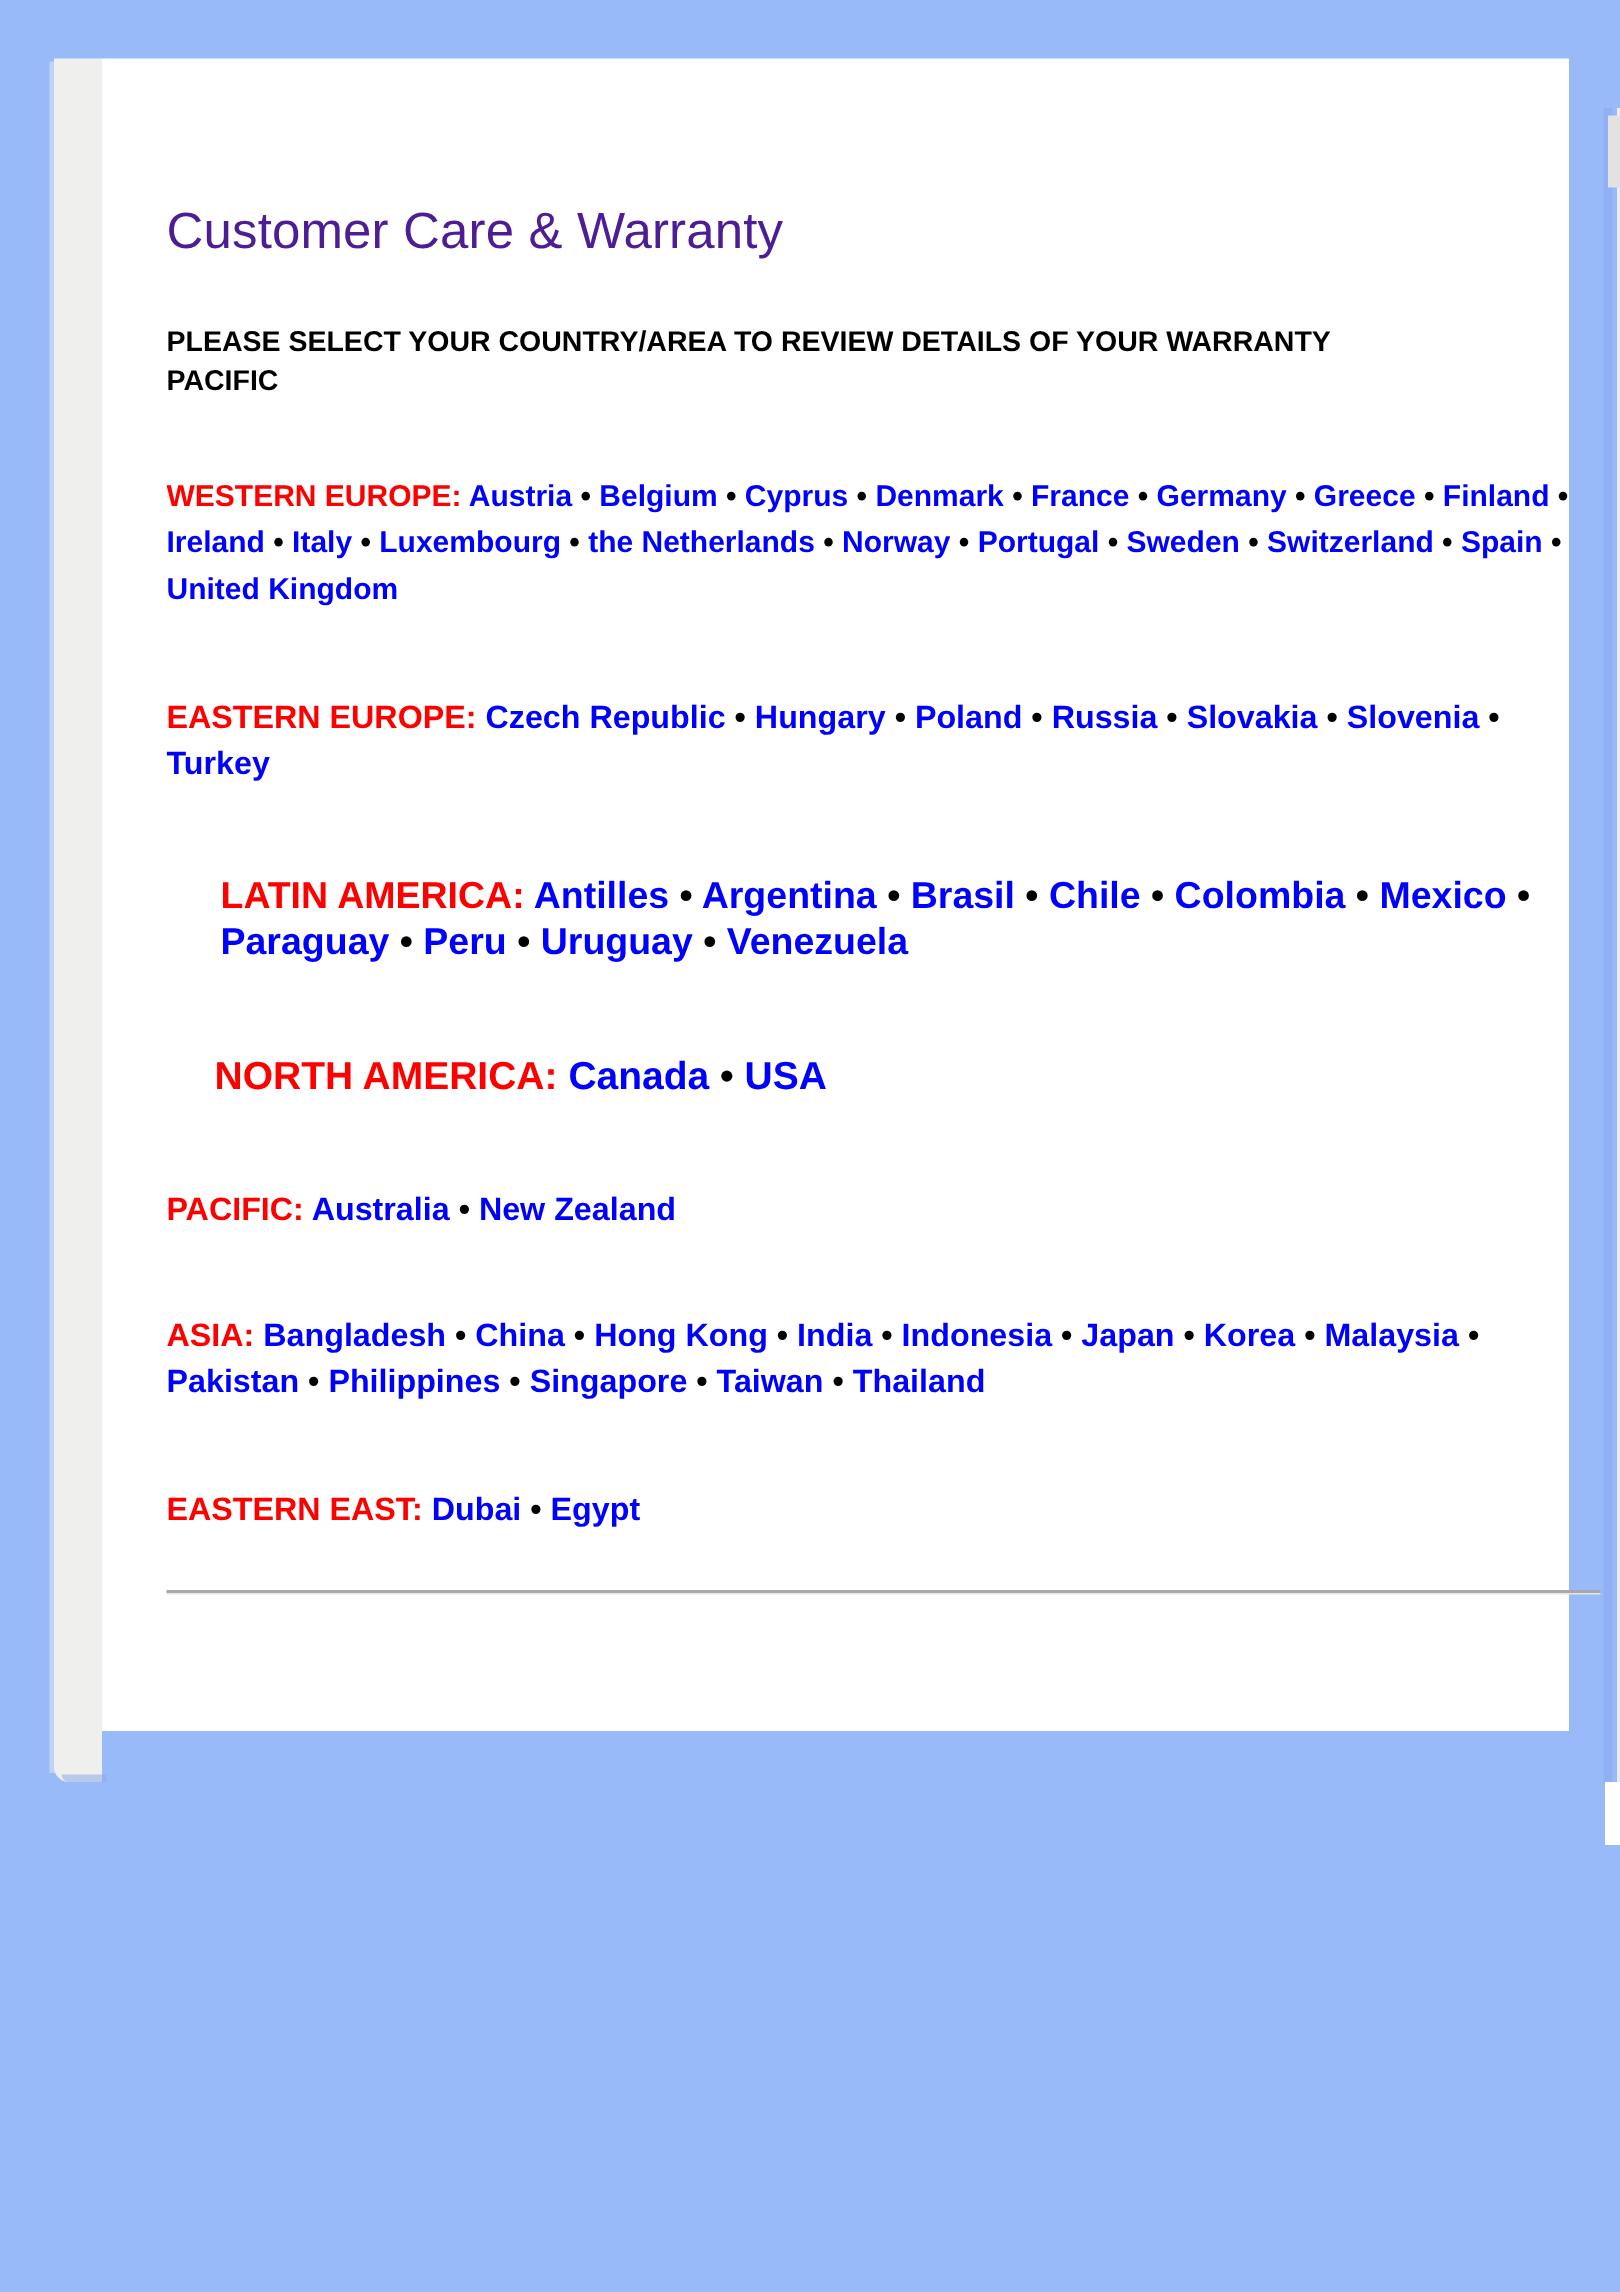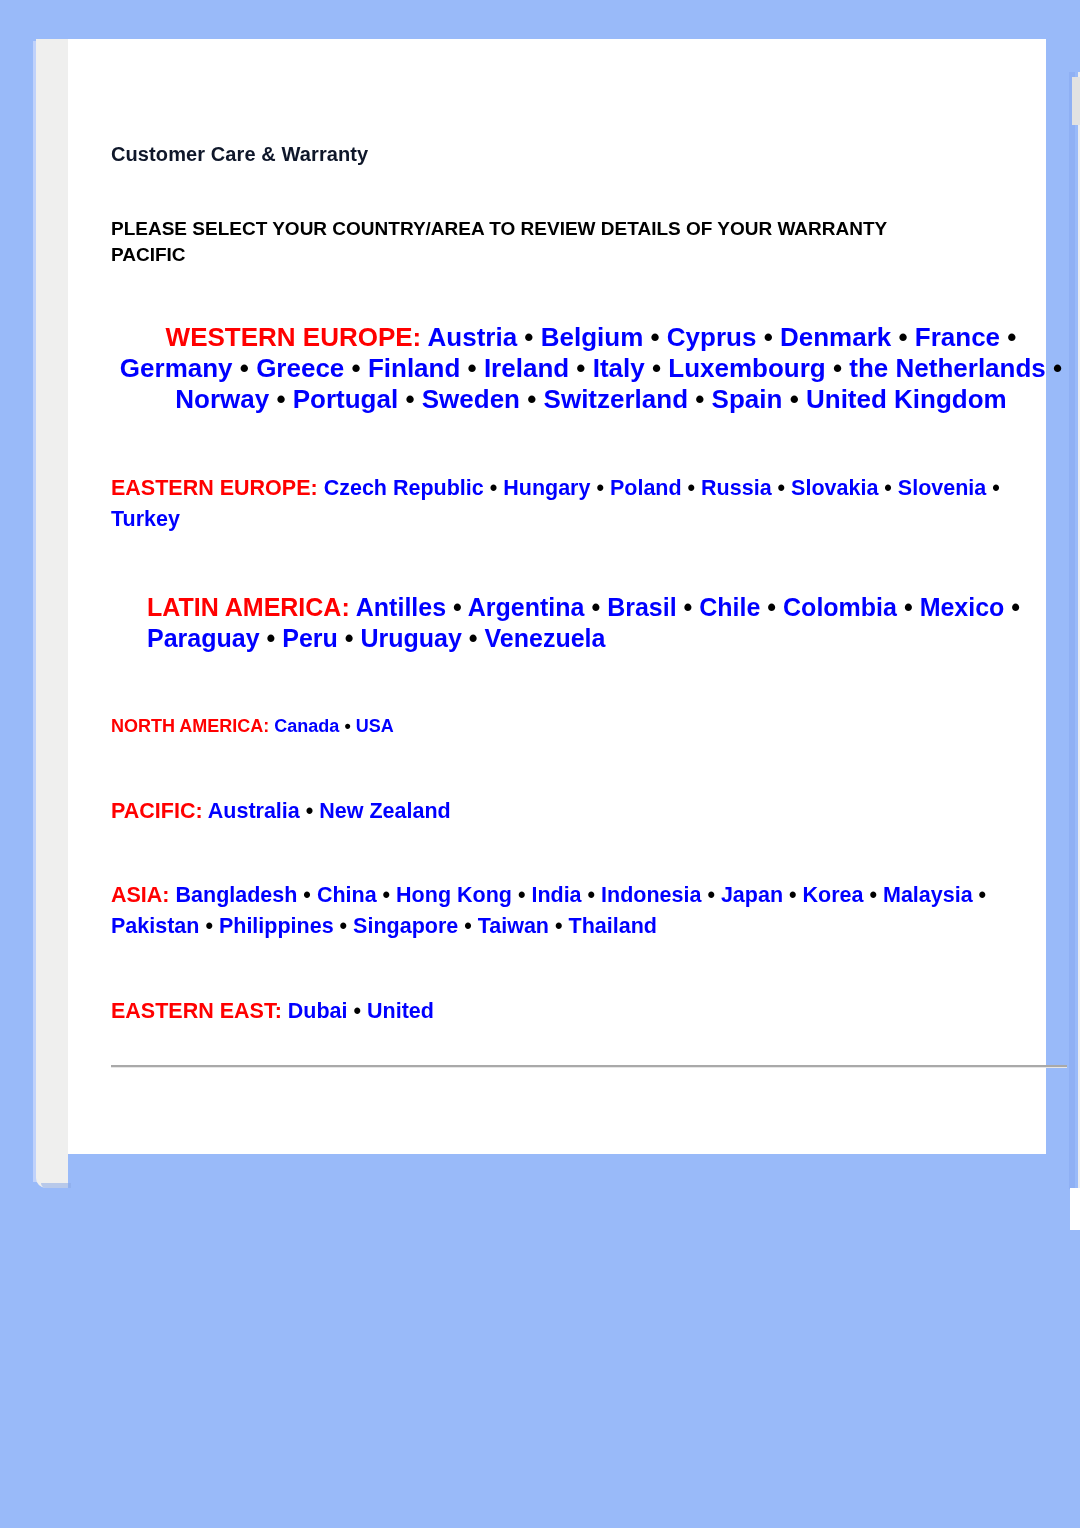--- a/index.html
+++ b/index.html
@@ -106,23 +106,23 @@
   
   .content {
     position: absolute;
     left: 78px;
     top: 103px;
     width: 960px;
   }
 
   h1.page-title {
     margin: 0;
-    font-size: 20px;
-    font-weight: bold;
-    color: #0f172a;
+    font-size: 34px;
+    font-weight: normal;
+    color: #4c1d95;
     letter-spacing: .1px;
     line-height: 36px;
   }
 
   .instruction {
     margin: 0;
     padding-top: 44px;
     font-size: 19px;
     font-weight: bold;
     color: #000000;
@@ -145,24 +145,24 @@
     color: #ff0000;
   }
   .region .sep {
     color: #000000;
   }
   .region .country {
     color: #0000ff;
   }
 
   
-  .region.r-western   { font-size: 26px; text-align: center; }
+  .region.r-western   { font-size: 20px; }
   .region.r-eastern   { font-size: 21.5px; }
   .region.r-latin     { font-size: 25px; margin-left: 36px; }
-  .region.r-north     { font-size: 18px; }
+  .region.r-north     { font-size: 26px; margin-left: 32px; }
   .region.r-pacific   { font-size: 21.5px; }
   .region.r-asia      { font-size: 21.5px; }
   .region.r-africa    { font-size: 21.5px; }
   .region.r-middle    { font-size: 21.5px; padding-bottom: 0; }
 
   hr.divider {
     border: 0;
     border-top: 2px solid #a9a9a9;
     border-bottom: 1px solid #e6e6e6;
     margin: 38px 0 0 0;
@@ -189,18 +189,18 @@
 
     <p class="instruction">PLEASE SELECT YOUR COUNTRY/AREA TO REVIEW DETAILS OF YOUR WARRANTY PACIFIC</p>
 
     <div class="region-list">
         <p class="region r-western"><span class="region-name">WESTERN EUROPE:</span> <span class="country">Austria</span><span class="sep"> • </span><span class="country">Belgium</span><span class="sep"> • </span><span class="country">Cyprus</span><span class="sep"> • </span><span class="country">Denmark</span><span class="sep"> • </span><span class="country">France</span><span class="sep"> • </span><span class="country">Germany</span><span class="sep"> • </span><span class="country">Greece</span><span class="sep"> • </span><span class="country">Finland</span><span class="sep"> • </span><span class="country">Ireland</span><span class="sep"> • </span><span class="country">Italy</span><span class="sep"> • </span><span class="country">Luxembourg</span><span class="sep"> • </span><span class="country">the Netherlands</span><span class="sep"> • </span><span class="country">Norway</span><span class="sep"> • </span><span class="country">Portugal</span><span class="sep"> • </span><span class="country">Sweden</span><span class="sep"> • </span><span class="country">Switzerland</span><span class="sep"> • </span><span class="country">Spain</span><span class="sep"> • </span><span class="country">United Kingdom</span></p>
         <p class="region r-eastern"><span class="region-name">EASTERN EUROPE:</span> <span class="country">Czech Republic</span><span class="sep"> • </span><span class="country">Hungary</span><span class="sep"> • </span><span class="country">Poland</span><span class="sep"> • </span><span class="country">Russia</span><span class="sep"> • </span><span class="country">Slovakia</span><span class="sep"> • </span><span class="country">Slovenia</span><span class="sep"> • </span><span class="country">Turkey</span></p>
         <p class="region r-latin"><span class="region-name">LATIN AMERICA:</span> <span class="country">Antilles</span><span class="sep"> • </span><span class="country">Argentina</span><span class="sep"> • </span><span class="country">Brasil</span><span class="sep"> • </span><span class="country">Chile</span><span class="sep"> • </span><span class="country">Colombia</span><span class="sep"> • </span><span class="country">Mexico</span><span class="sep"> • </span><span class="country">Paraguay</span><span class="sep"> • </span><span class="country">Peru</span><span class="sep"> • </span><span class="country">Uruguay</span><span class="sep"> • </span><span class="country">Venezuela</span></p>
         <p class="region r-north"><span class="region-name">NORTH AMERICA:</span> <span class="country">Canada</span><span class="sep"> • </span><span class="country">USA</span></p>
         <p class="region r-pacific"><span class="region-name">PACIFIC:</span> <span class="country">Australia</span><span class="sep"> • </span><span class="country">New Zealand</span></p>
         <p class="region r-asia"><span class="region-name">ASIA:</span> <span class="country">Bangladesh</span><span class="sep"> • </span><span class="country">China</span><span class="sep"> • </span><span class="country">Hong Kong</span><span class="sep"> • </span><span class="country">India</span><span class="sep"> • </span><span class="country">Indonesia</span><span class="sep"> • </span><span class="country">Japan</span><span class="sep"> • </span><span class="country">Korea</span><span class="sep"> • </span><span class="country">Malaysia</span><span class="sep"> • </span><span class="country">Pakistan</span><span class="sep"> • </span><span class="country">Philippines</span><span class="sep"> • </span><span class="country">Singapore</span><span class="sep"> • </span><span class="country">Taiwan</span><span class="sep"> • </span><span class="country">Thailand</span></p>
-        <p class="region r-middle"><span class="region-name">EASTERN EAST:</span> <span class="country">Dubai</span><span class="sep"> • </span><span class="country">United</span></p>
+        <p class="region r-middle"><span class="region-name">EASTERN EAST:</span> <span class="country">Dubai</span><span class="sep"> • </span><span class="country">Egypt</span></p>
       </div>
 
     <hr class="divider">
   </div>
 </div>
 
 </body></html>

